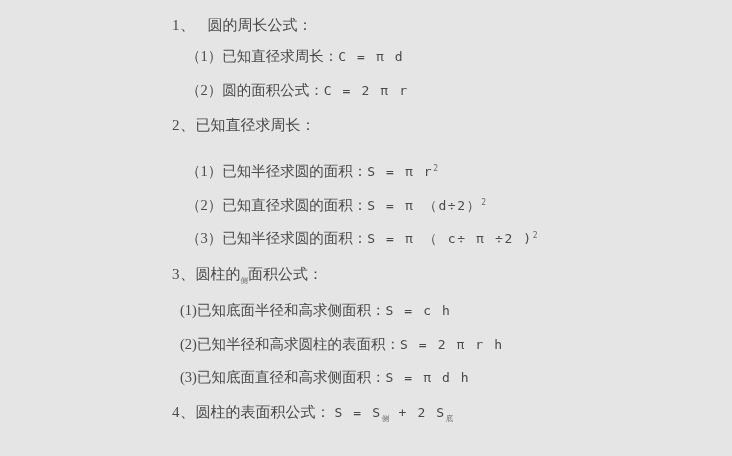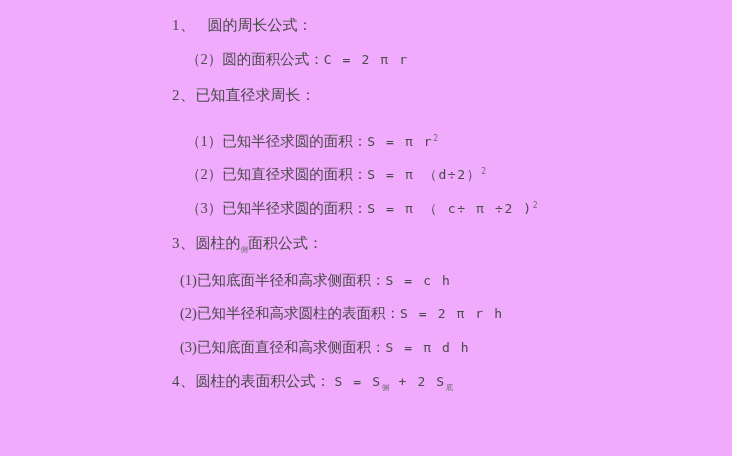--- a/index.html
+++ b/index.html
@@ -11,21 +11,21 @@
     height: 456px;
     background: #ffffff;
     font-family: "Liberation Serif", "DejaVu Serif", serif;
     overflow: hidden;
   }
 
   #doc-page {
     position: relative;
     width: 732px;
     height: 456px;
-    background: #f0abfc;
+    background: #e5e5e5;
     box-sizing: border-box;
     padding: 8px 0 0 0;
   }
 
   .doc-line {
     position: relative;
     color: #4a4a4a;
     white-space: nowrap;
     line-height: 1;
   }
@@ -84,20 +84,23 @@
 </style>
 </head>
 <body>
 
 <div id="doc-page">
 
   <div class="doc-line heading-line wide-gap" style="margin-top:10px;">
     <span class="h-num">1、</span><span class="h-text">圆的周长公式：</span>
   </div>
 
+  <div class="doc-line item-line" style="margin-top:16px;">
+    <span class="cn">（1）</span><span class="cn">已知直径求周长：</span><span class="formula">C = π d</span>
+  </div>
 
   <div class="doc-line item-line" style="margin-top:19px;">
     <span class="cn">（2）</span><span class="cn">圆的面积公式：</span><span class="formula">C = 2 π r</span>
   </div>
 
   <div class="doc-line heading-line" style="margin-top:21px;">
     <span class="h-num">2、</span><span class="h-text">已知直径求周长：</span>
   </div>
 
   <div class="doc-line item-line" style="margin-top:31px;">

